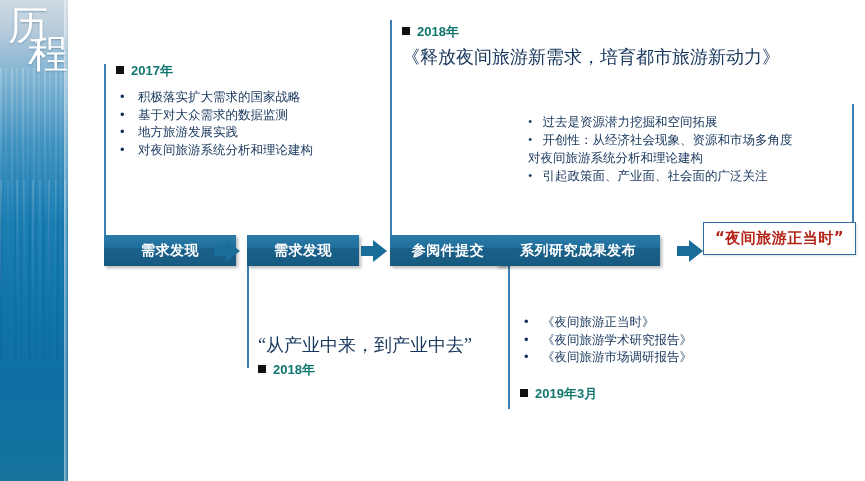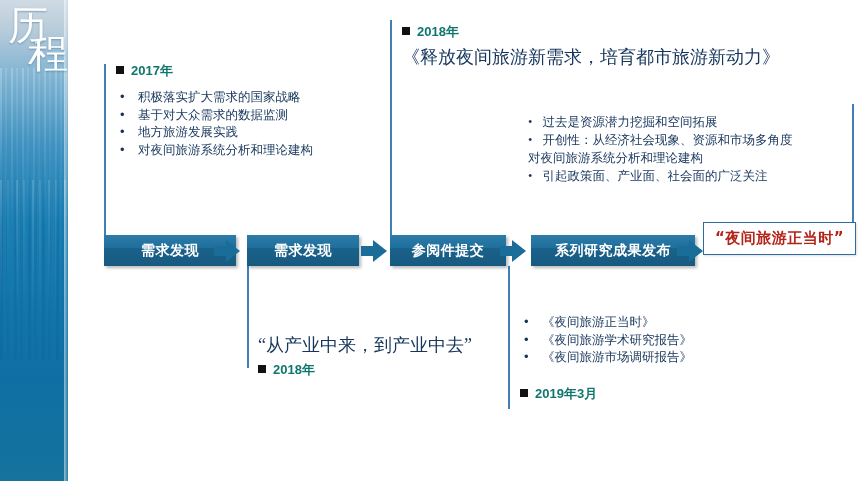--- a/index.html
+++ b/index.html
@@ -203,21 +203,21 @@
   </div>
 
   <div class="fbox" style="left:390px;top:235px;width:116px;">
     <span>参阅件提交</span>
   </div>
   <div class="arrow" style="left:500px;top:240px;">
     <div class="shaft"></div>
       <div class="head"></div>
   </div>
 
-  <div class="fbox" style="left:531px;top:235px;width:164px;">
+  <div class="fbox" style="left:496px;top:235px;width:164px;">
     <span>系列研究成果发布</span>
   </div>
   <div class="arrow" style="left:677px;top:240px;">
     <div class="shaft"></div>
       <div class="head"></div>
   </div>
 
   <div class="fbox-final" style="left:703px;top:222px;width:151px;text-align:center;">
     <span>“夜间旅游正当时”</span>
   </div>

